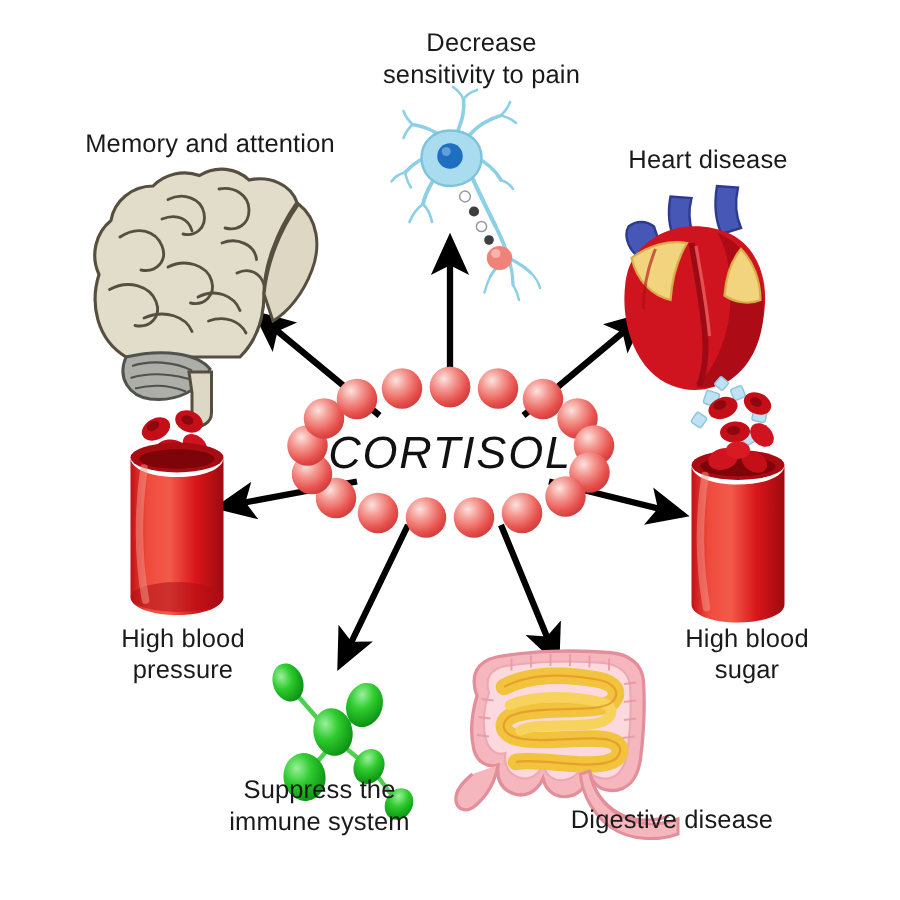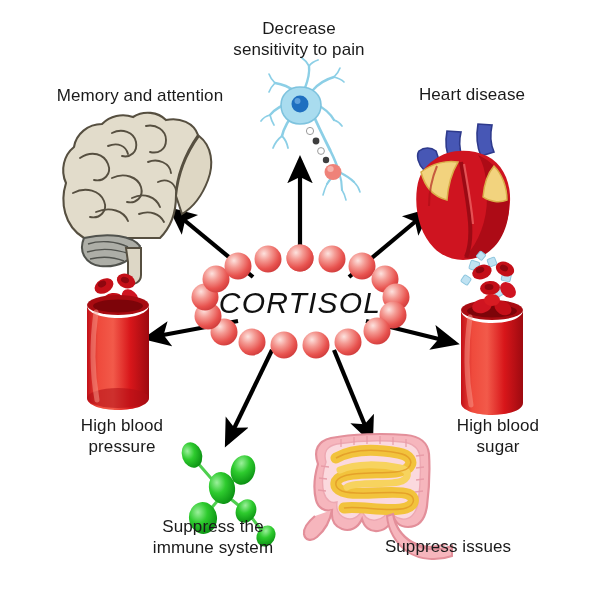--- a/index.html
+++ b/index.html
@@ -23,22 +23,22 @@
   .center-word{
     position:absolute;
     left:0;top:286px;width:600px;
     text-align:center;
     font-size:30px;
     letter-spacing:1.2px;
     color:#111111;
     font-style:italic;
   }
   #lbl-memory{left:30px;top:73px;width:220px;margin-top:12px;}
-  #lbl-pain{left:214px;top:18px;width:170px;}
-  #lbl-heart{left:382px;top:84px;width:180px;}
+  #lbl-pain{left:236px;top:18px;width:170px;}
+  #lbl-heart{left:382px;top:96px;width:180px;}
   #lbl-bp{left:42px;top:415px;width:160px;}
   #lbl-bs{left:418px;top:415px;width:160px;}
   #lbl-immune{left:118px;top:516px;width:190px;}
   #lbl-digest{left:358px;top:536px;width:180px;}
 </style>
 </head>
 <body>
 
 <div id="diagram">
 
@@ -318,15 +318,15 @@
   <div class="label" id="lbl-memory">Memory and attention</div>
   <div class="label" id="lbl-pain">Decrease
 sensitivity to pain</div>
   <div class="label" id="lbl-heart">Heart disease</div>
   <div class="label" id="lbl-bp">High blood
 pressure</div>
   <div class="label" id="lbl-bs">High blood
 sugar</div>
   <div class="label" id="lbl-immune">Suppress the
 immune system</div>
-  <div class="label" id="lbl-digest">Suppress issues</div>
+  <div class="label" id="lbl-digest">Digestive disease</div>
 
 </div>
 
 </body></html>

